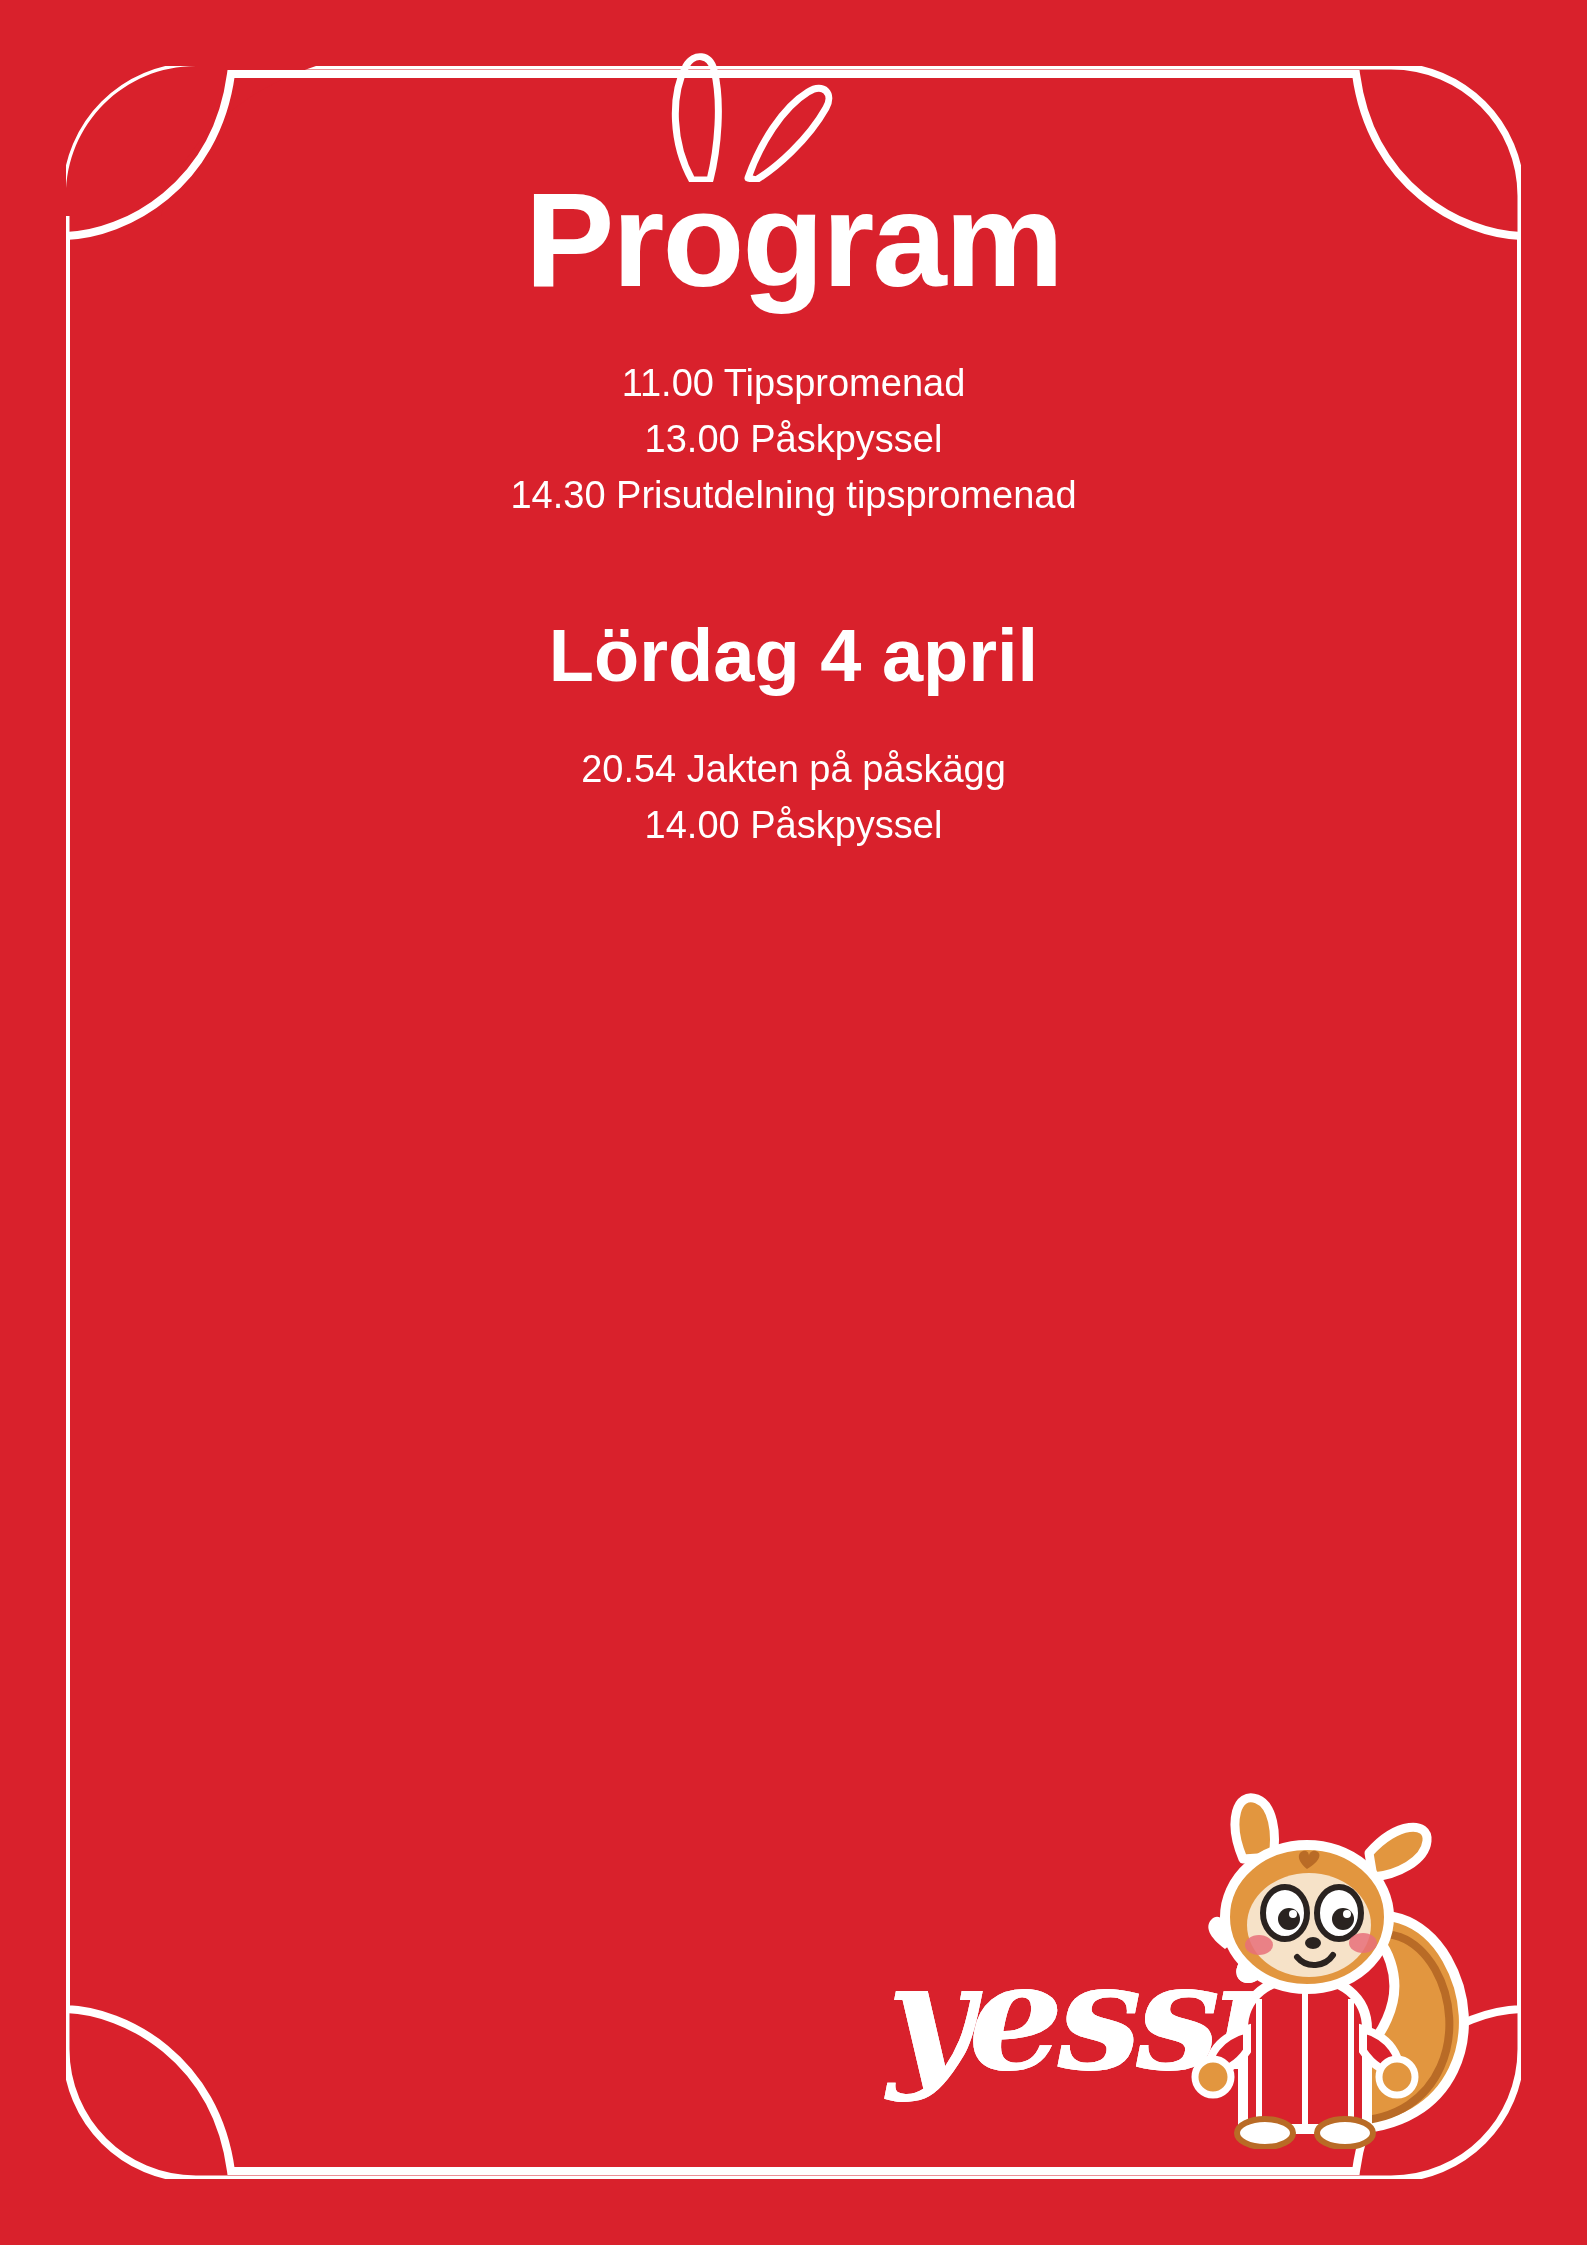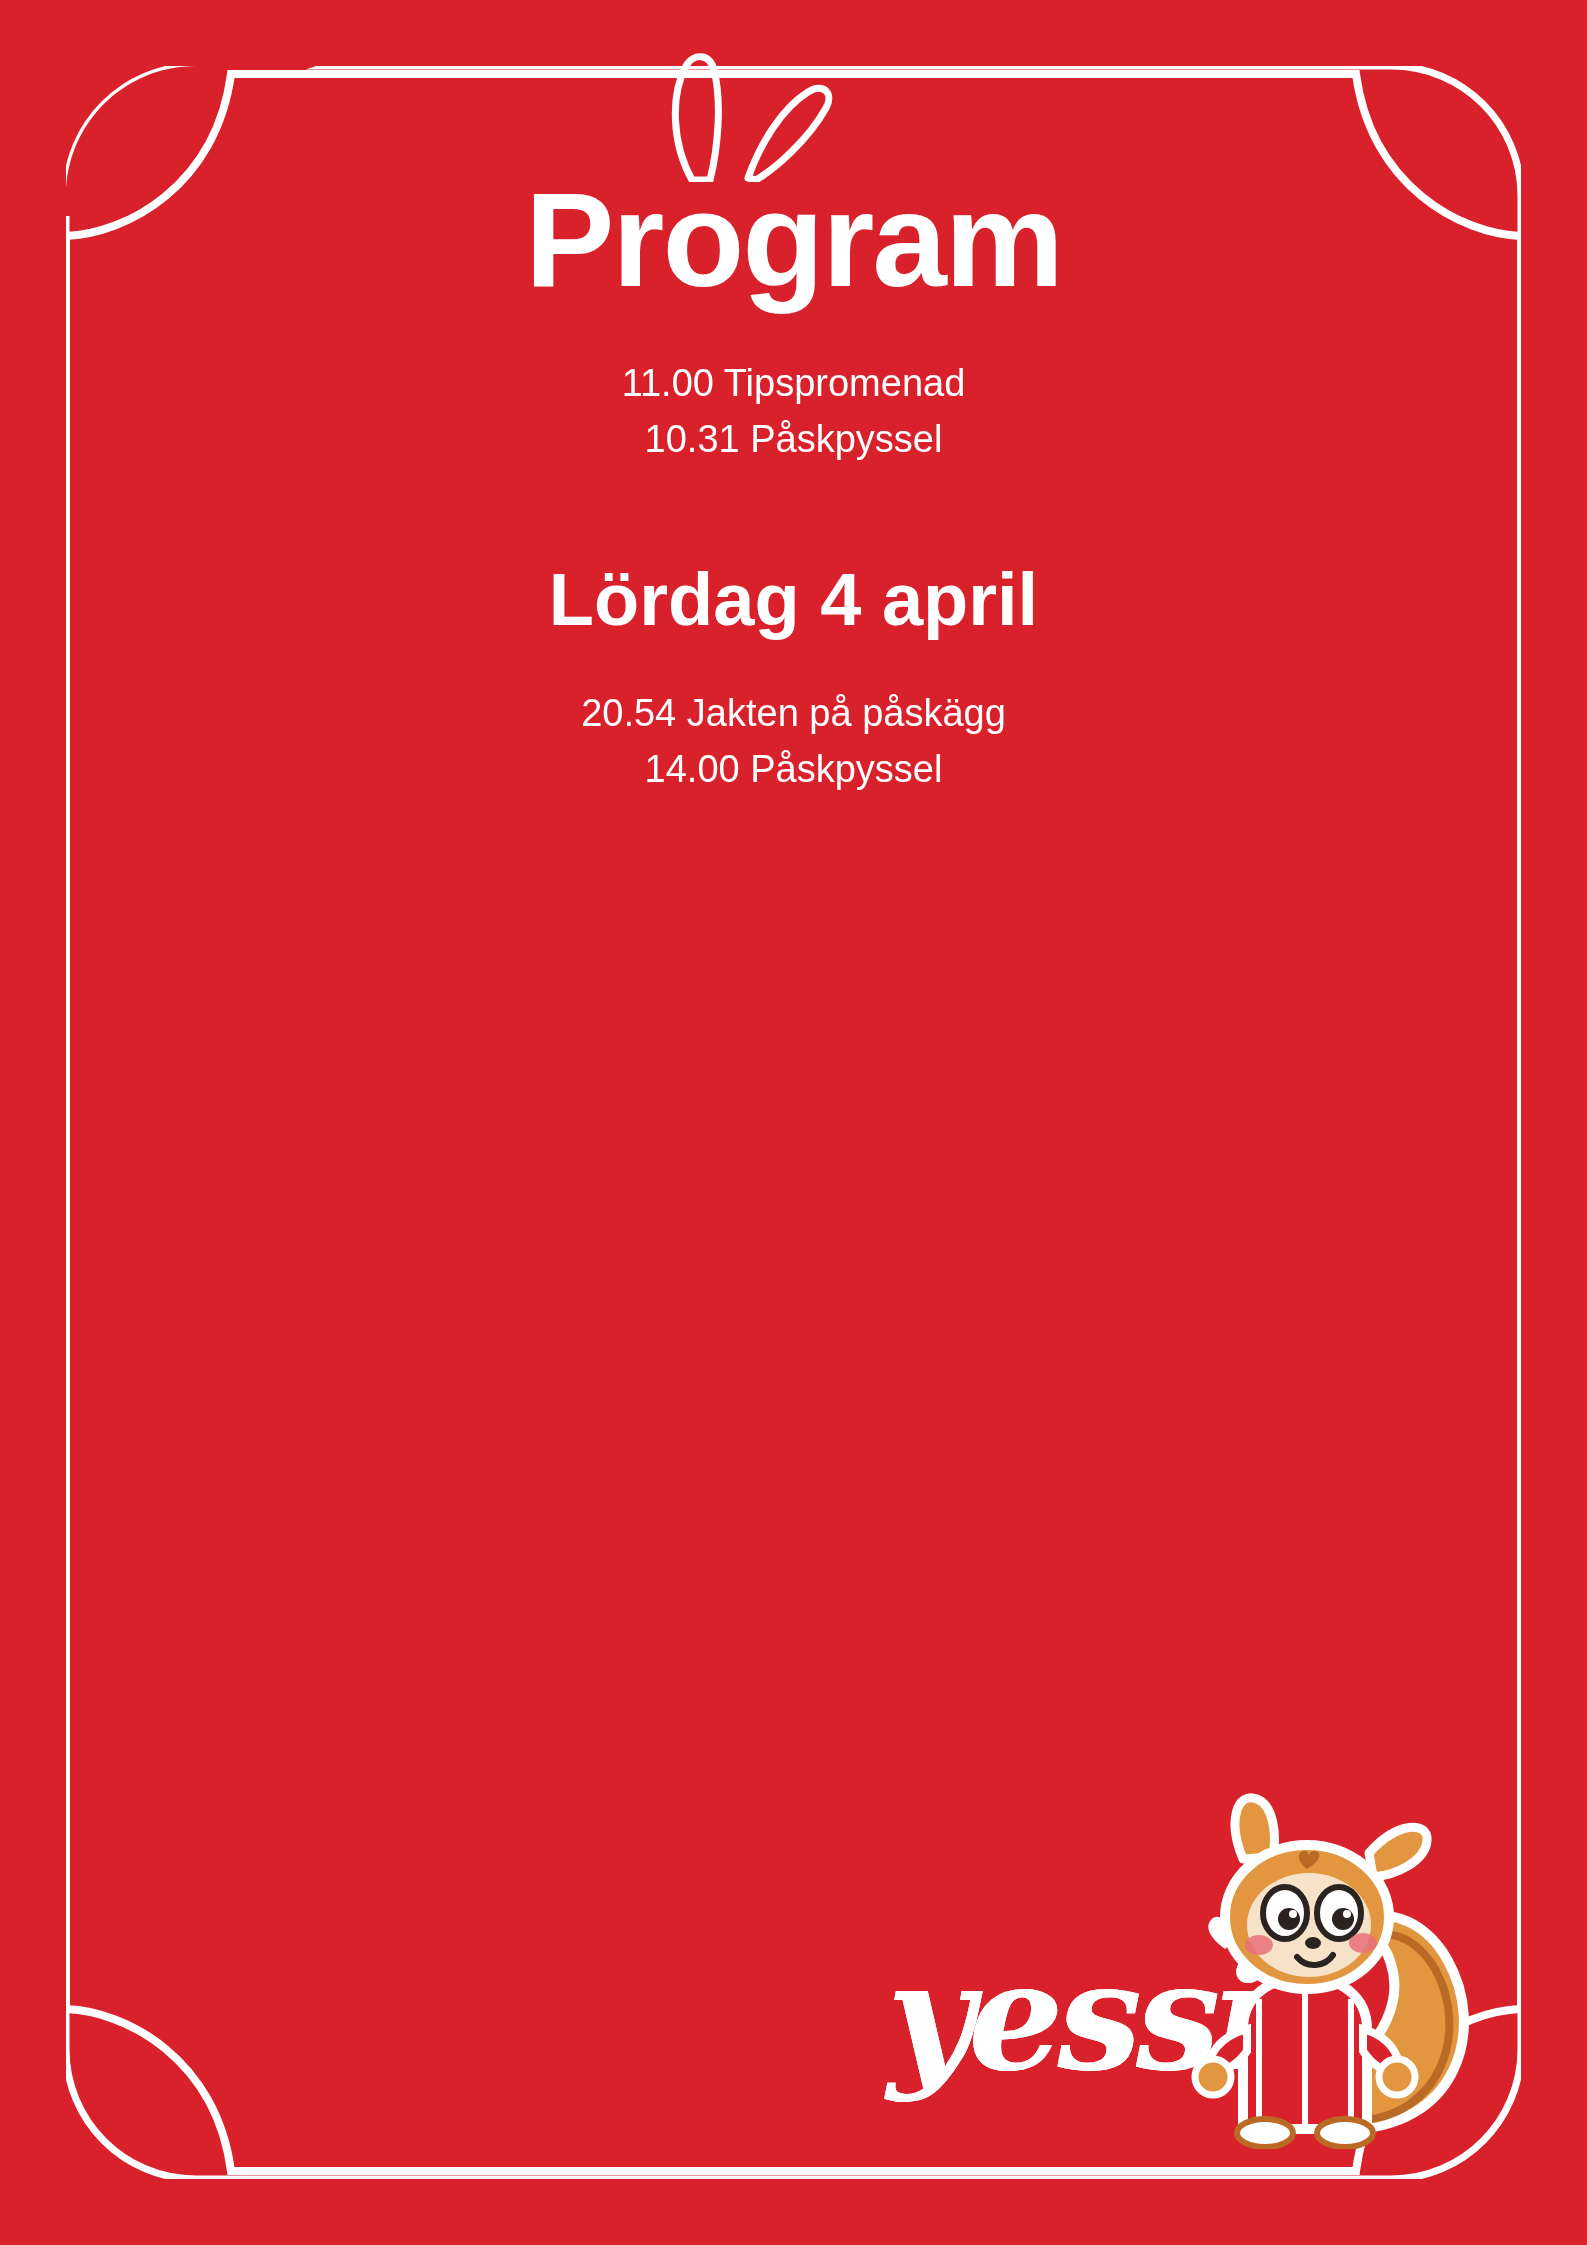--- a/index.html
+++ b/index.html
@@ -155,21 +155,22 @@
         <svg width="190" height="130" viewBox="0 0 190 130" aria-hidden="true">
           <path d="M40 128 C 20 92, 18 44, 34 14 C 42 0, 58 2, 62 18 C 70 50, 66 96, 58 128 Z" fill="none" stroke="#ffffff" stroke-width="7" stroke-linejoin="round"></path>
           <path d="M96 126 C 108 92, 130 56, 156 40 C 172 30, 182 42, 174 56 C 156 88, 124 116, 104 128 Z" fill="none" stroke="#ffffff" stroke-width="7" stroke-linejoin="round"></path>
         </svg>
       </div>
       <div class="title">Program</div>
     </div>
 
     <div class="event-list">
       <div class="event">11.00 Tipspromenad</div>
-      <div class="event">10.31 Påskpyssel</div>
+      <div class="event">13.00 Påskpyssel</div>
+      <div class="event">14.30 Prisutdelning tipspromenad</div>
     </div>
 
     <div class="day-heading second">Lördag 4 april</div>
     <div class="event-list">
       <div class="event">20.54 Jakten på påskägg</div>
       <div class="event">14.00 Påskpyssel</div>
     </div>
 
   </div>
 

